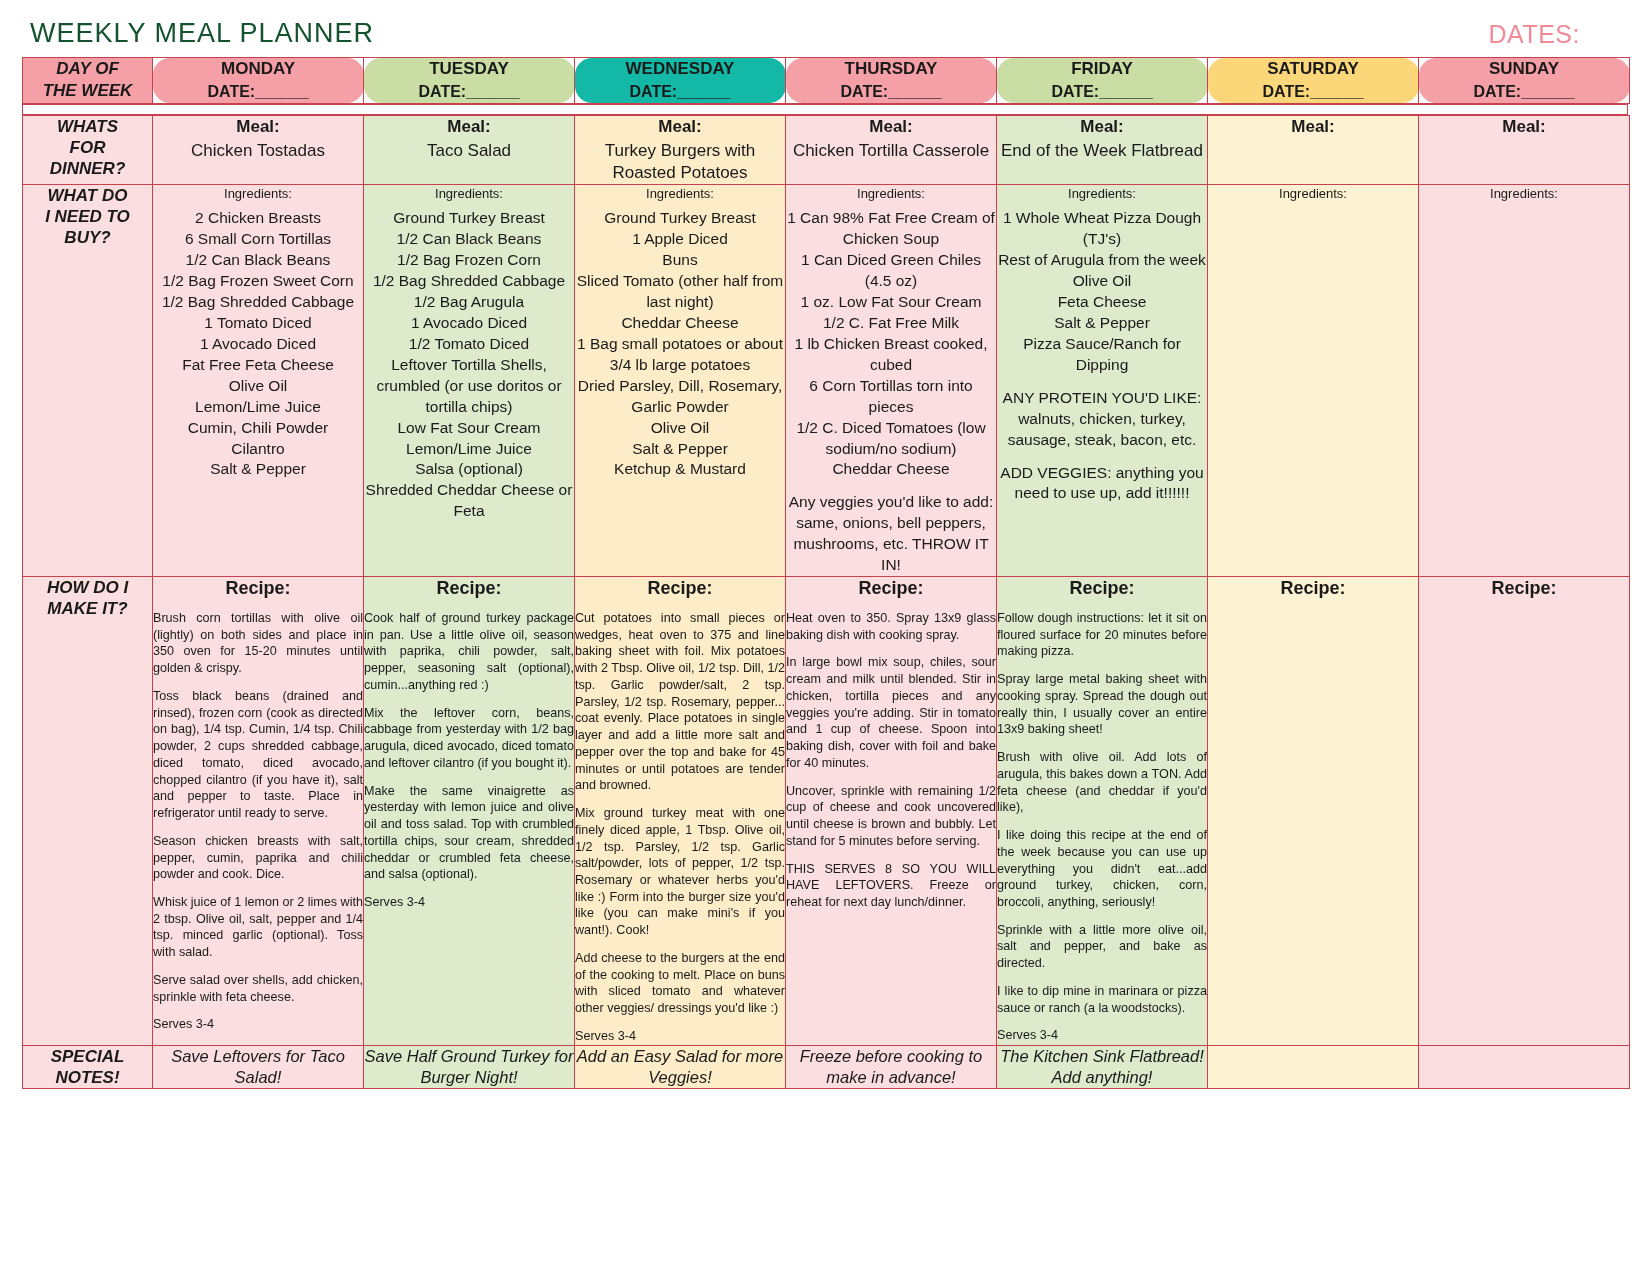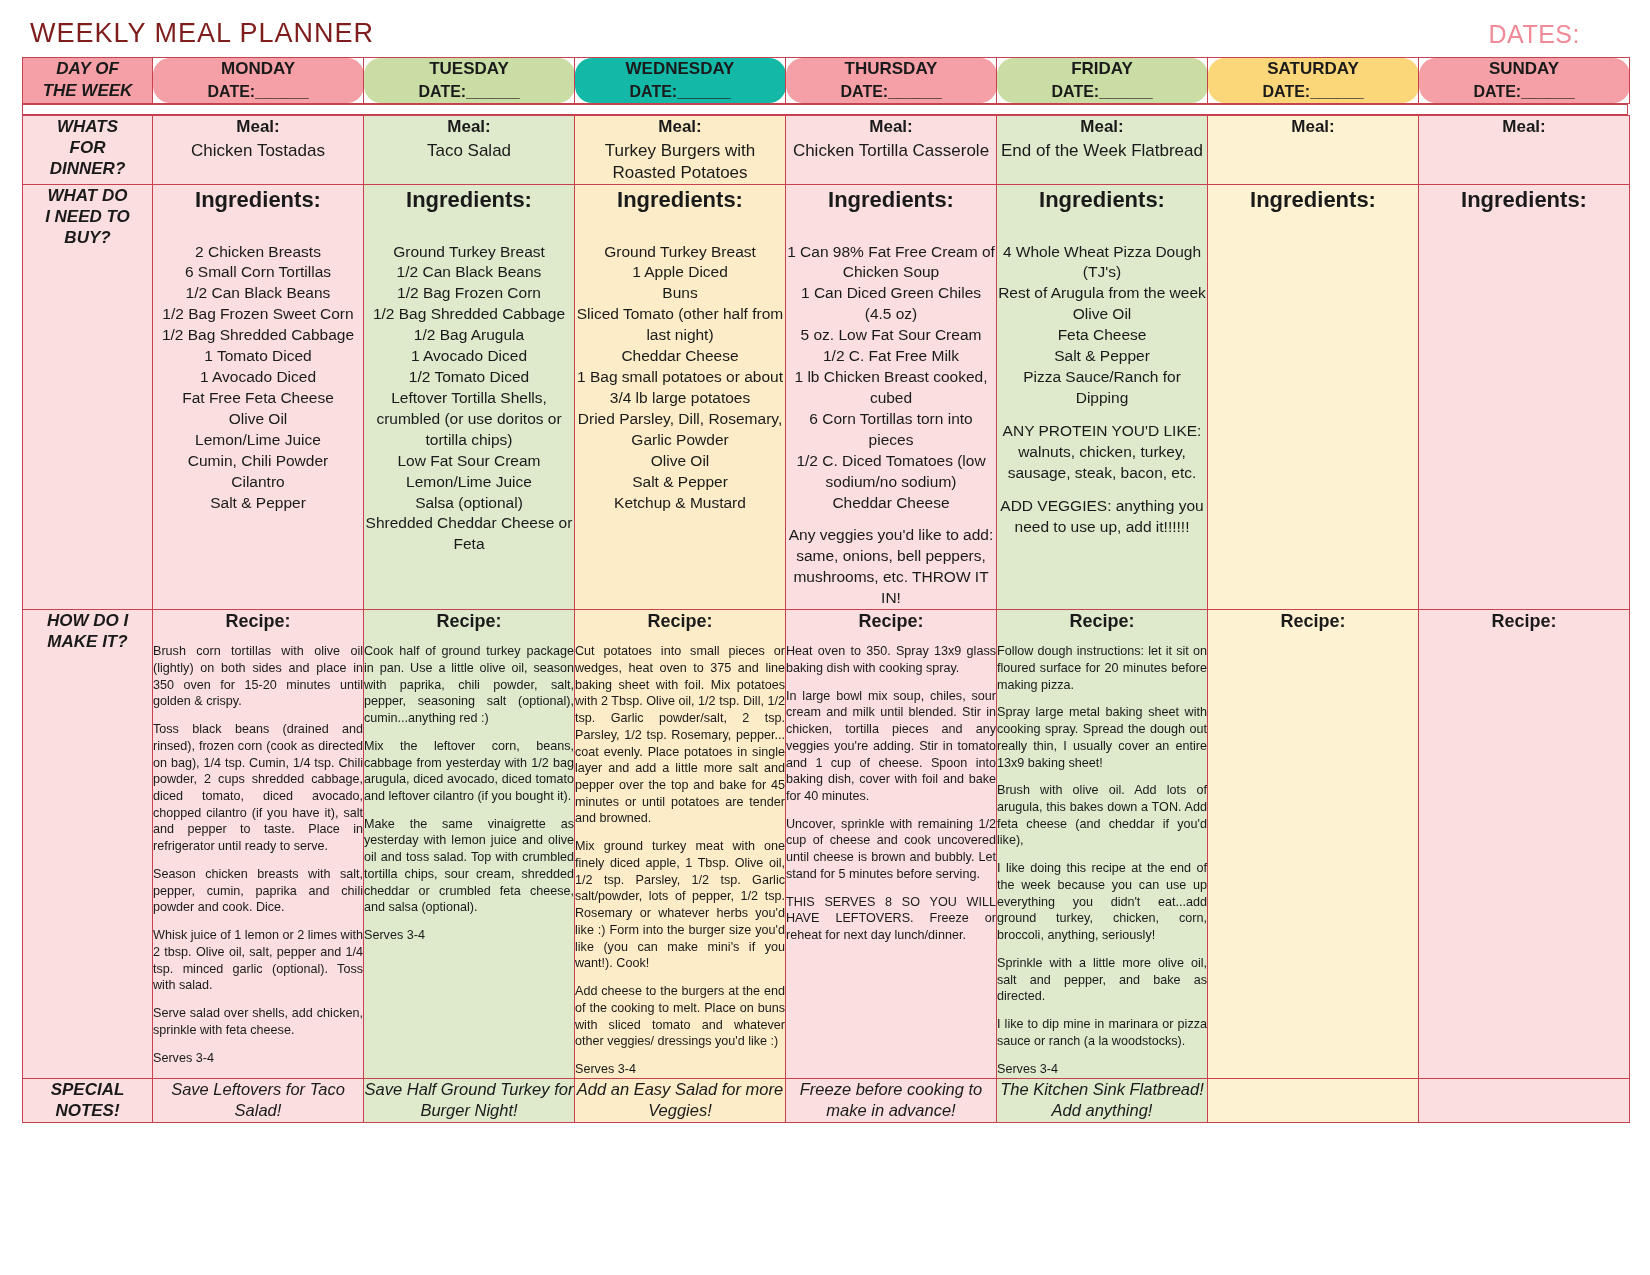--- a/index.html
+++ b/index.html
@@ -22,21 +22,21 @@
     padding: 16px 22px 10px 22px;
   }
   .titlebar {
     display: flex;
     justify-content: space-between;
     align-items: flex-end;
     padding: 2px 8px 8px 8px;
   }
   .title {
     font-size: 27px;
-    color: #7f1d1d;
+    color: #14532d;
     letter-spacing: 1px;
   }
   .dates-label {
     font-size: 25px;
     color: #f08a96;
     letter-spacing: 0.5px;
     padding-right: 40px;
   }
   table.planner {
     border-collapse: collapse;
@@ -112,24 +112,24 @@
   .cell-dinner .kicker { font-weight: bold; display: block; margin-bottom: 2px;}
 
   
   .cell-ing {
     text-align: center;
     font-size: 15.5px;
     padding: 8px 8px 10px 8px;
     line-height: 1.35;
   }
   .cell-ing .kicker {
-    font-weight: bold;
-    font-size: 22px;
+    font-weight: normal;
+    font-size: 13px;
     display: block;
-    margin-bottom: 27px;
+    margin-bottom: 6px;
   }
   .cell-ing .li { display: block; }
   .cell-ing .blank { display:block; height: 12px; }
 
   
   .cell-rec {
     font-size: 12.6px;
     padding: 8px 7px 6px 7px;
     line-height: 1.33;
     text-align: justify;
@@ -324,32 +324,32 @@
           <span class="li">1 Bag small potatoes or about 3/4 lb large potatoes</span>
           <span class="li">Dried Parsley, Dill, Rosemary, Garlic Powder</span>
           <span class="li">Olive Oil</span>
           <span class="li">Salt &amp; Pepper</span>
           <span class="li">Ketchup &amp; Mustard</span>
         </td>
         <td class="cell-ing tint-rose">
           <span class="kicker">Ingredients:</span>
           <span class="li">1 Can 98% Fat Free Cream of Chicken Soup</span>
           <span class="li">1 Can Diced Green Chiles (4.5 oz)</span>
-          <span class="li">5 oz. Low Fat Sour Cream</span>
+          <span class="li">1 oz. Low Fat Sour Cream</span>
           <span class="li">1/2 C. Fat Free Milk</span>
           <span class="li">1 lb Chicken Breast cooked, cubed</span>
           <span class="li">6 Corn Tortillas torn into pieces</span>
           <span class="li">1/2 C. Diced Tomatoes (low sodium/no sodium)</span>
           <span class="li">Cheddar Cheese</span>
           <span class="blank"></span>
           <span class="li">Any veggies you'd like to add: same, onions, bell peppers, mushrooms, etc. THROW IT IN!</span>
         </td>
         <td class="cell-ing tint-lgreen">
           <span class="kicker">Ingredients:</span>
-          <span class="li">4 Whole Wheat Pizza Dough (TJ's)</span>
+          <span class="li">1 Whole Wheat Pizza Dough (TJ's)</span>
           <span class="li">Rest of Arugula from the week</span>
           <span class="li">Olive Oil</span>
           <span class="li">Feta Cheese</span>
           <span class="li">Salt &amp; Pepper</span>
           <span class="li">Pizza Sauce/Ranch for Dipping</span>
           <span class="blank"></span>
           <span class="li">ANY PROTEIN YOU'D LIKE: walnuts, chicken, turkey, sausage, steak, bacon, etc.</span>
           <span class="blank"></span>
           <span class="li">ADD VEGGIES: anything you need to use up, add it!!!!!!</span>
         </td>

